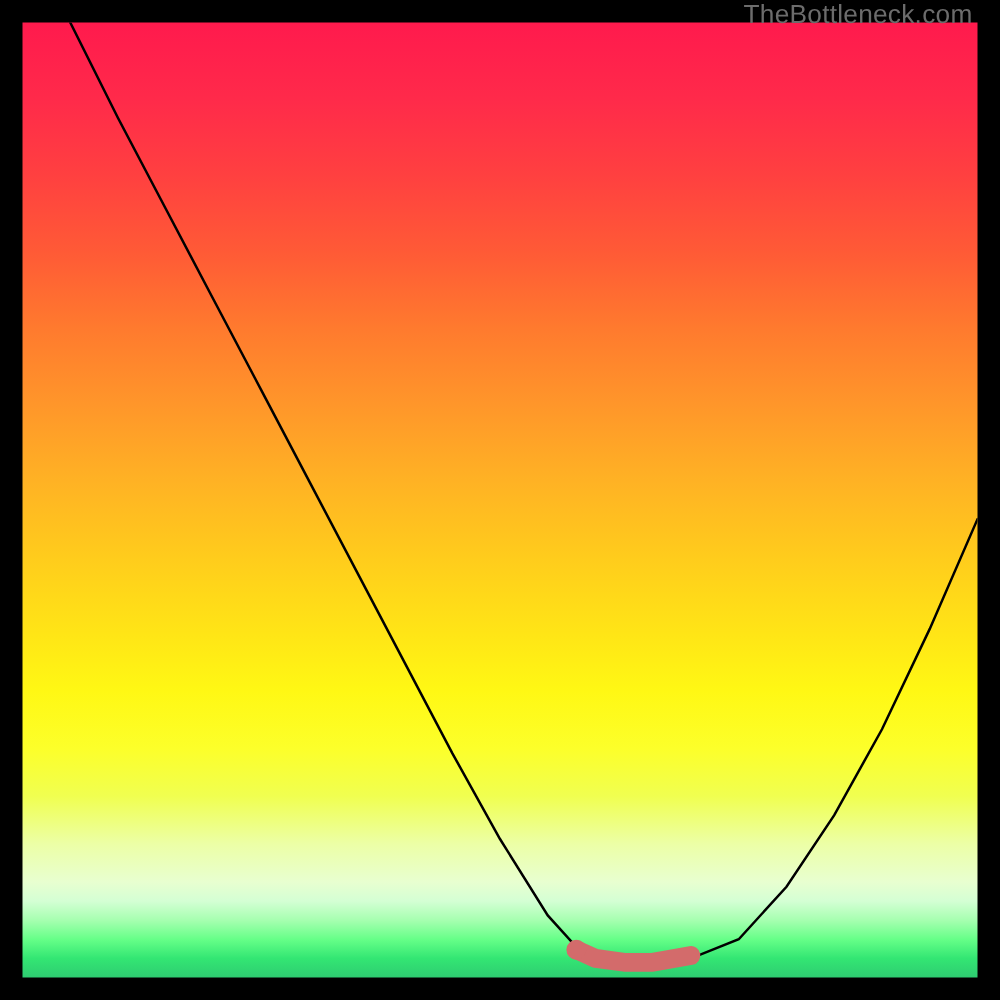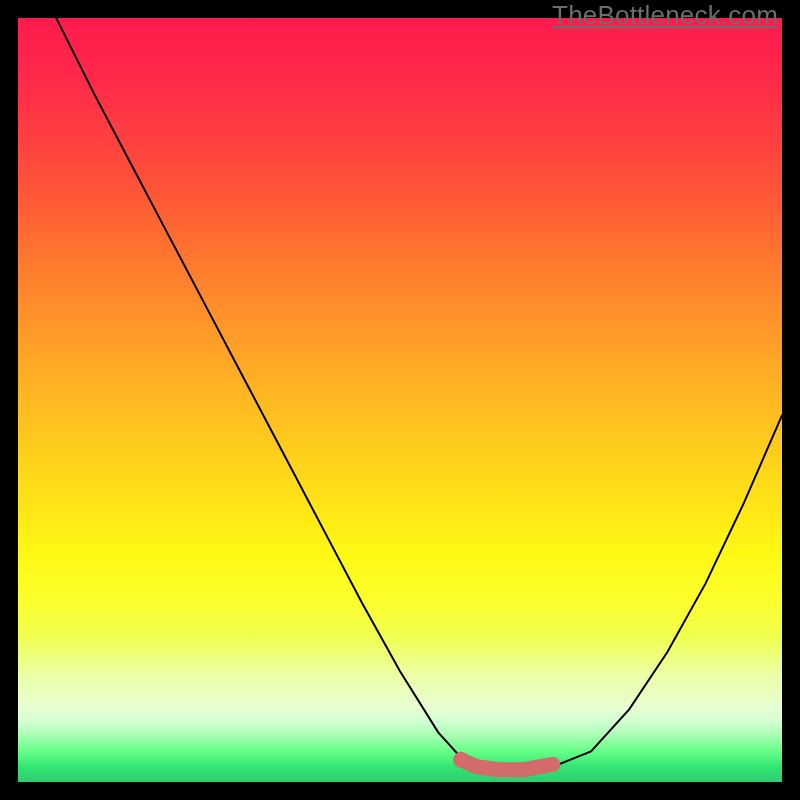--- a/index.html
+++ b/index.html
@@ -51,25 +51,24 @@
     left: 0;
     top: 0;
     width: 764px;
     height: 764px;
   }
   .watermark {
     position: absolute;
     top: 0;
     right: 22px;
     font-family: Arial, Helvetica, sans-serif;
-    font-size: 26px;
+    font-size: 21px;
     color: #6c6c6c;
     letter-spacing: 0.2px;
     user-select: none;
-    text-decoration: underline;
   }
 </style>
 </head>
 <body>
 
 <div class="frame">
   <div class="gradient"></div>
   <svg class="svg-layer" viewBox="0 0 764 764">
     <path id="curve-path" fill="none" stroke-width="2" stroke-linecap="round" d="M38.2 0.0 L76.4 76.4 L114.6 149.0 L152.8 221.6 L191.0 294.1 L229.2 366.7 L267.4 439.3 L305.6 511.9 L343.8 584.5 L382.0 653.2 L420.2 714.3 L443.1 739.6 L458.4 747.2 L481.3 751.8 L504.2 751.8 L534.8 748.7 L573.0 733.4 L611.2 691.4 L649.4 634.1 L687.6 565.4 L725.8 485.1 L764.0 397.3" stroke="#000000"></path>
     <path id="highlight-path" fill="none" stroke-width="15" stroke-linecap="round" stroke-linejoin="round" d="M443.1 741.8 L458.4 748.7 L481.3 751.8 L504.2 751.8 L534.8 746.4" stroke="#d36b6b"></path>

